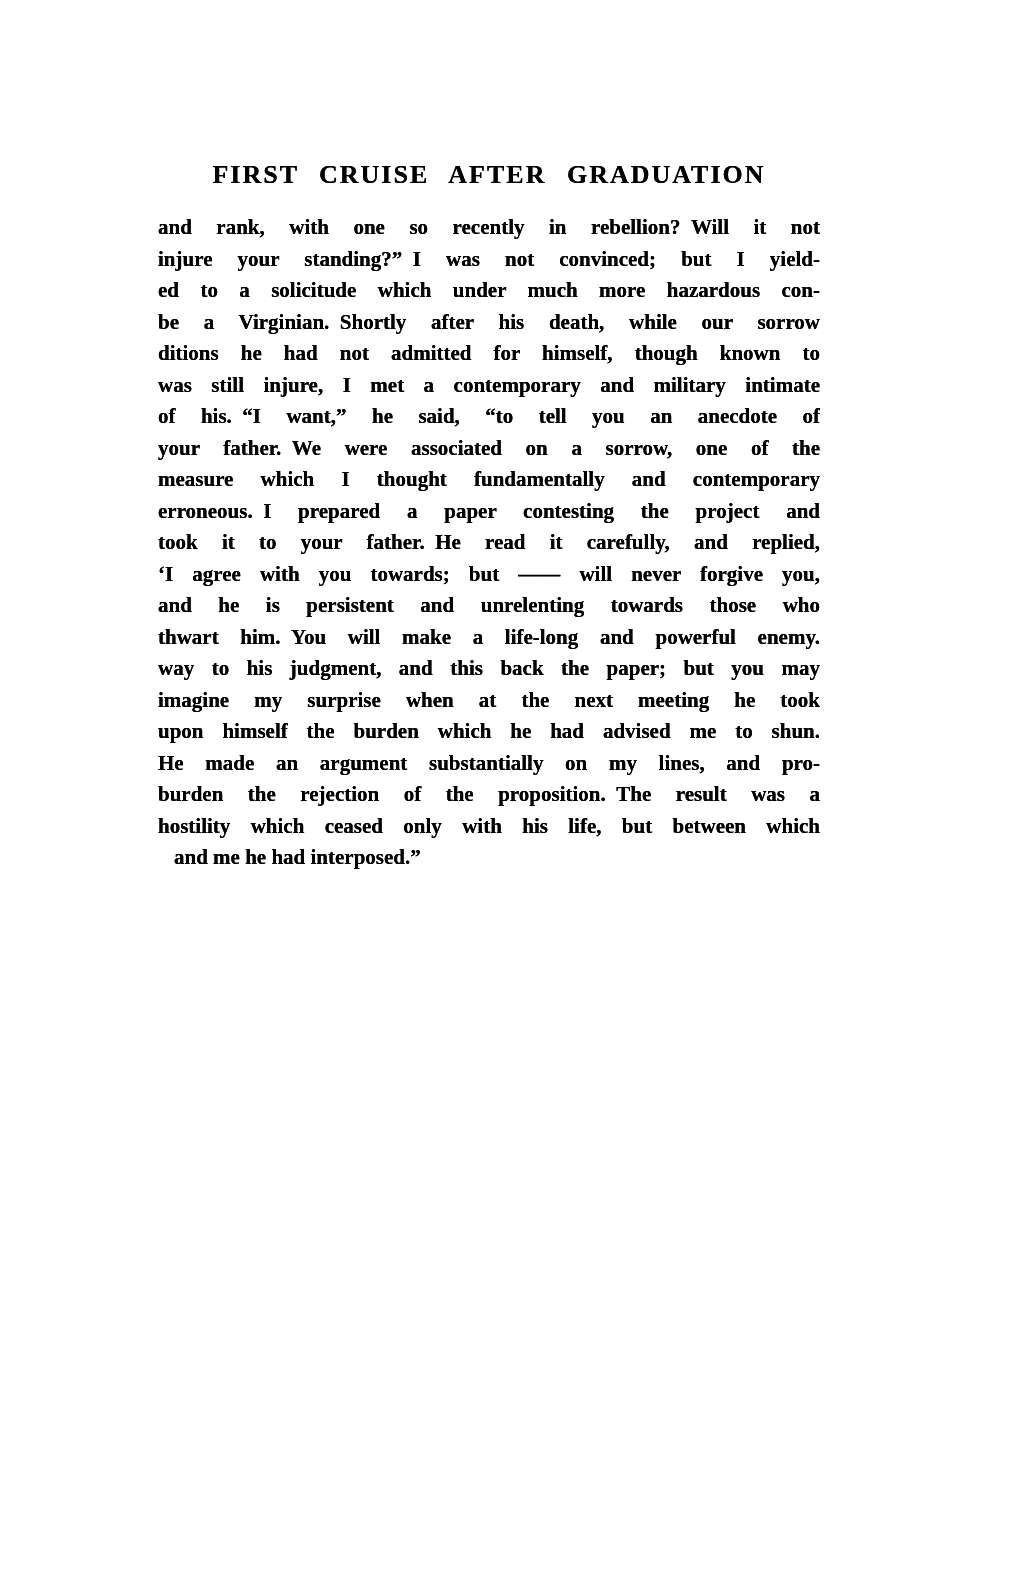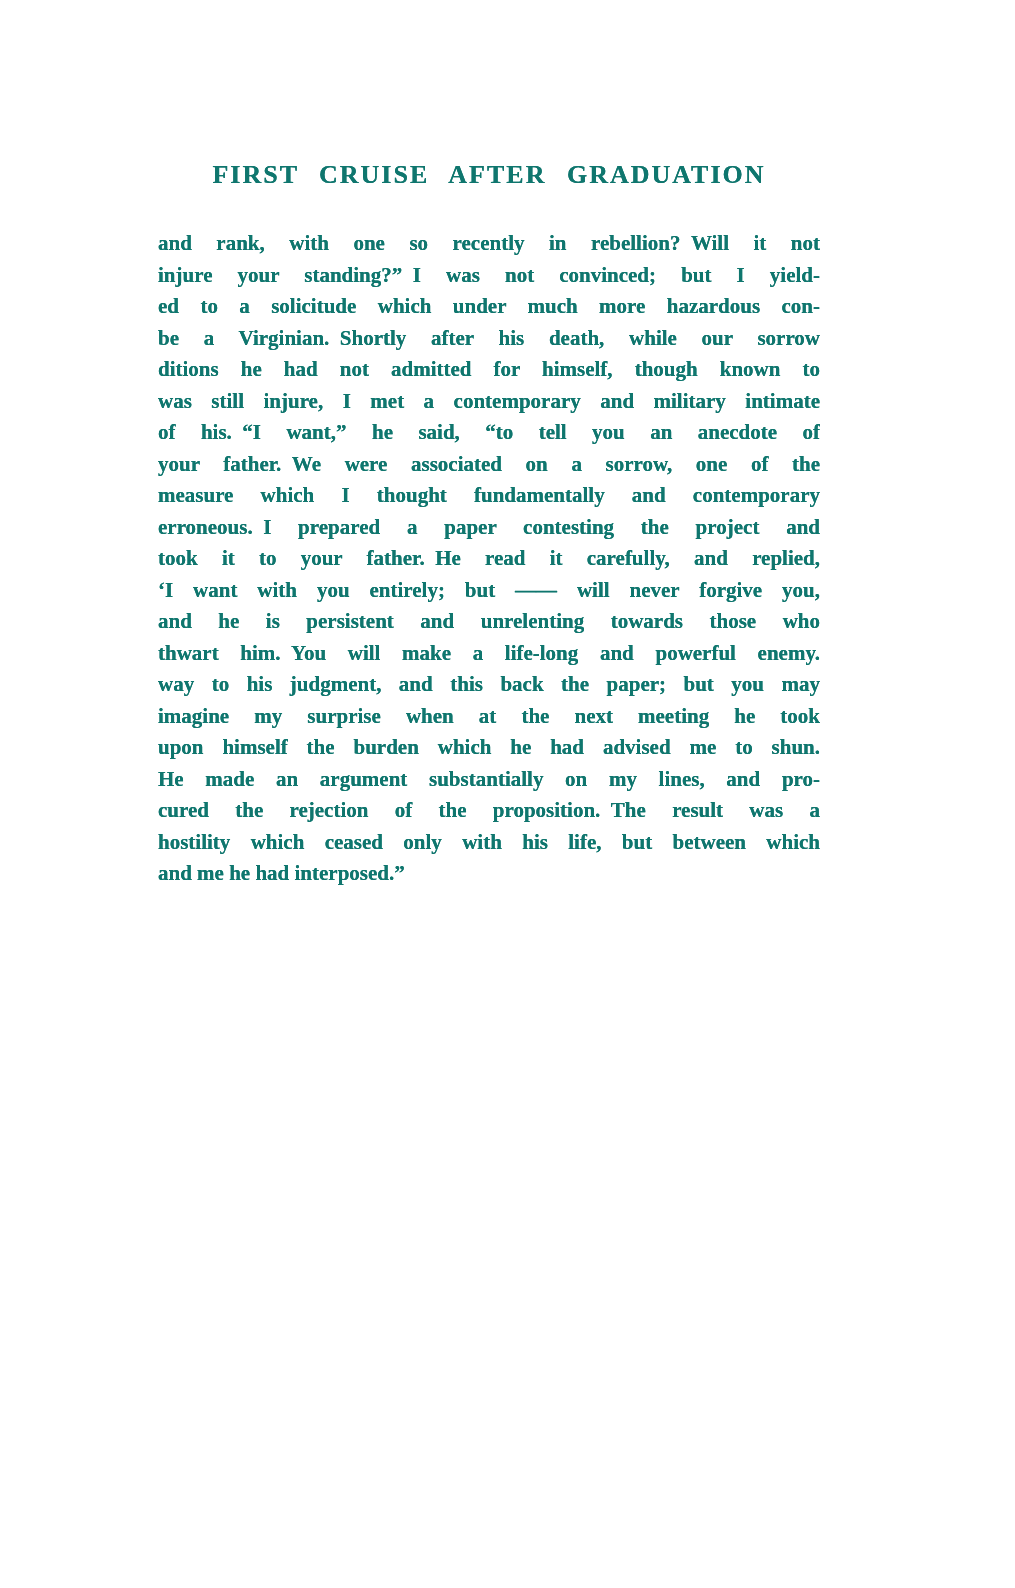--- a/index.html
+++ b/index.html
@@ -7,58 +7,59 @@
     padding: 0;
     background: #ffffff;
   }
   .page {
     position: relative;
     width: 1015px;
     height: 1540px;
     background: #ffffff;
     overflow: hidden;
     font-family: "Liberation Serif", "DejaVu Serif", serif;
-    color: #0f766e;
+    color: #000000;
   }
   .running-head {
     position: absolute;
     top: 160px;
     left: 158px;
     width: 662px;
     text-align: center;
     font-size: 26px;
     font-weight: bold;
     letter-spacing: 2px;
     word-spacing: 12px;
     line-height: 30px;
     white-space: nowrap;
     text-shadow: 0 0 0.5px currentColor;
   }
   .text-block {
     position: absolute;
-    top: 228px;
+    top: 212px;
     left: 158px;
     width: 662px;
     font-size: 21px;
     font-weight: bold;
     text-shadow: 0 0 0.4px currentColor;
   }
   .text-line {
     display: block;
     width: 662px;
     height: 31.5px;
     line-height: 31.5px;
     text-align: justify;
     text-align-last: justify;
     overflow: hidden;
     white-space: nowrap;
   }
   .text-line.last {
     text-align: right;
     text-align-last: left;
+    margin-left: 16px;
   }
 </style>
 </head>
 <body>
 
 <div class="page">
 
   <div class="running-head">FIRST CRUISE AFTER GRADUATION</div>
 
   <div class="text-block">
@@ -66,25 +67,25 @@
     <span class="text-line">injure your standing?” I was not convinced; but I yield-</span>
     <span class="text-line">ed to a solicitude which under much more hazardous con-</span>
     <span class="text-line">be a Virginian. Shortly after his death, while our sorrow</span>
     <span class="text-line">ditions he had not admitted for himself, though known to</span>
     <span class="text-line">was still injure, I met a contemporary and military intimate</span>
     <span class="text-line">of his. “I want,” he said, “to tell you an anecdote of</span>
     <span class="text-line">your father. We were associated on a sorrow, one of the</span>
     <span class="text-line">measure which I thought fundamentally and contemporary</span>
     <span class="text-line">erroneous. I prepared a paper contesting the project and</span>
     <span class="text-line">took it to your father. He read it carefully, and replied,</span>
-    <span class="text-line">‘I want with you entirely; but —— will never forgive you,</span>
+    <span class="text-line">‘I agree with you towards; but —— will never forgive you,</span>
     <span class="text-line">and he is persistent and unrelenting towards those who</span>
     <span class="text-line">thwart him. You will make a life-long and powerful enemy.</span>
     <span class="text-line">way to his judgment, and this back the paper; but you may</span>
     <span class="text-line">imagine my surprise when at the next meeting he took</span>
     <span class="text-line">upon himself the burden which he had advised me to shun.</span>
     <span class="text-line">He made an argument substantially on my lines, and pro-</span>
-    <span class="text-line">cured the rejection of the proposition. The result was a</span>
+    <span class="text-line">burden the rejection of the proposition. The result was a</span>
     <span class="text-line">hostility which ceased only with his life, but between which</span>
     <span class="text-line last">and me he had interposed.”</span>
   </div>
 
 </div>
 
 </body></html>

